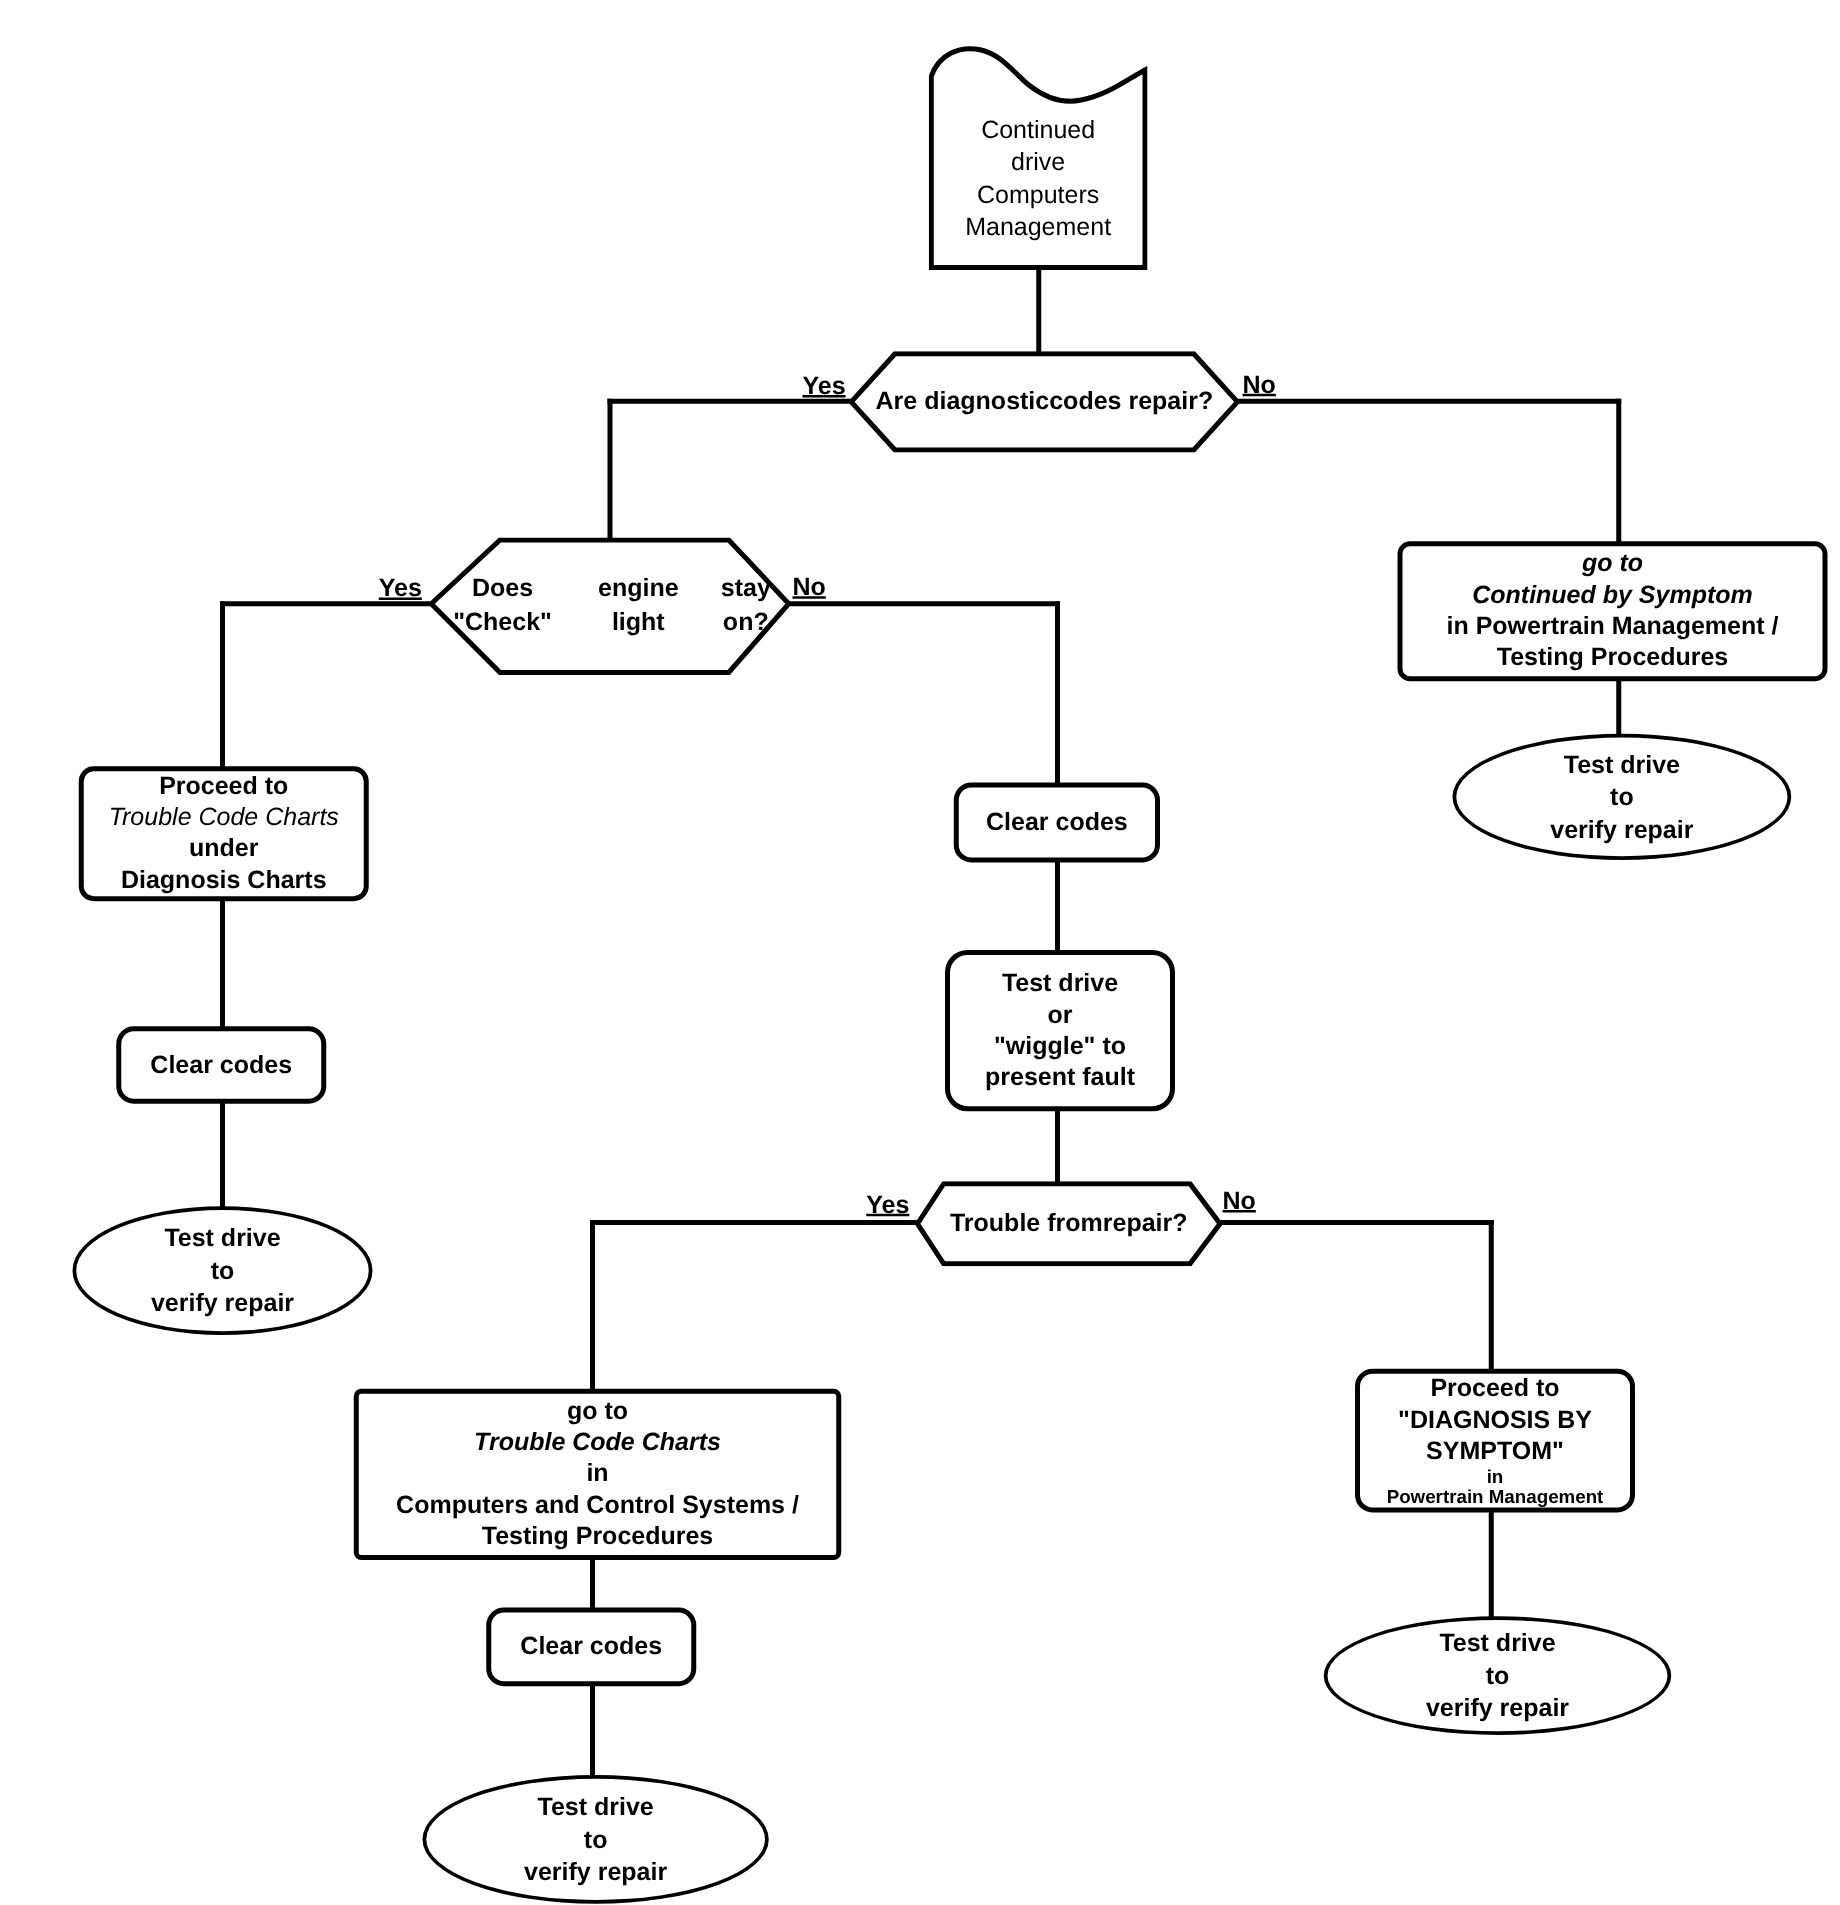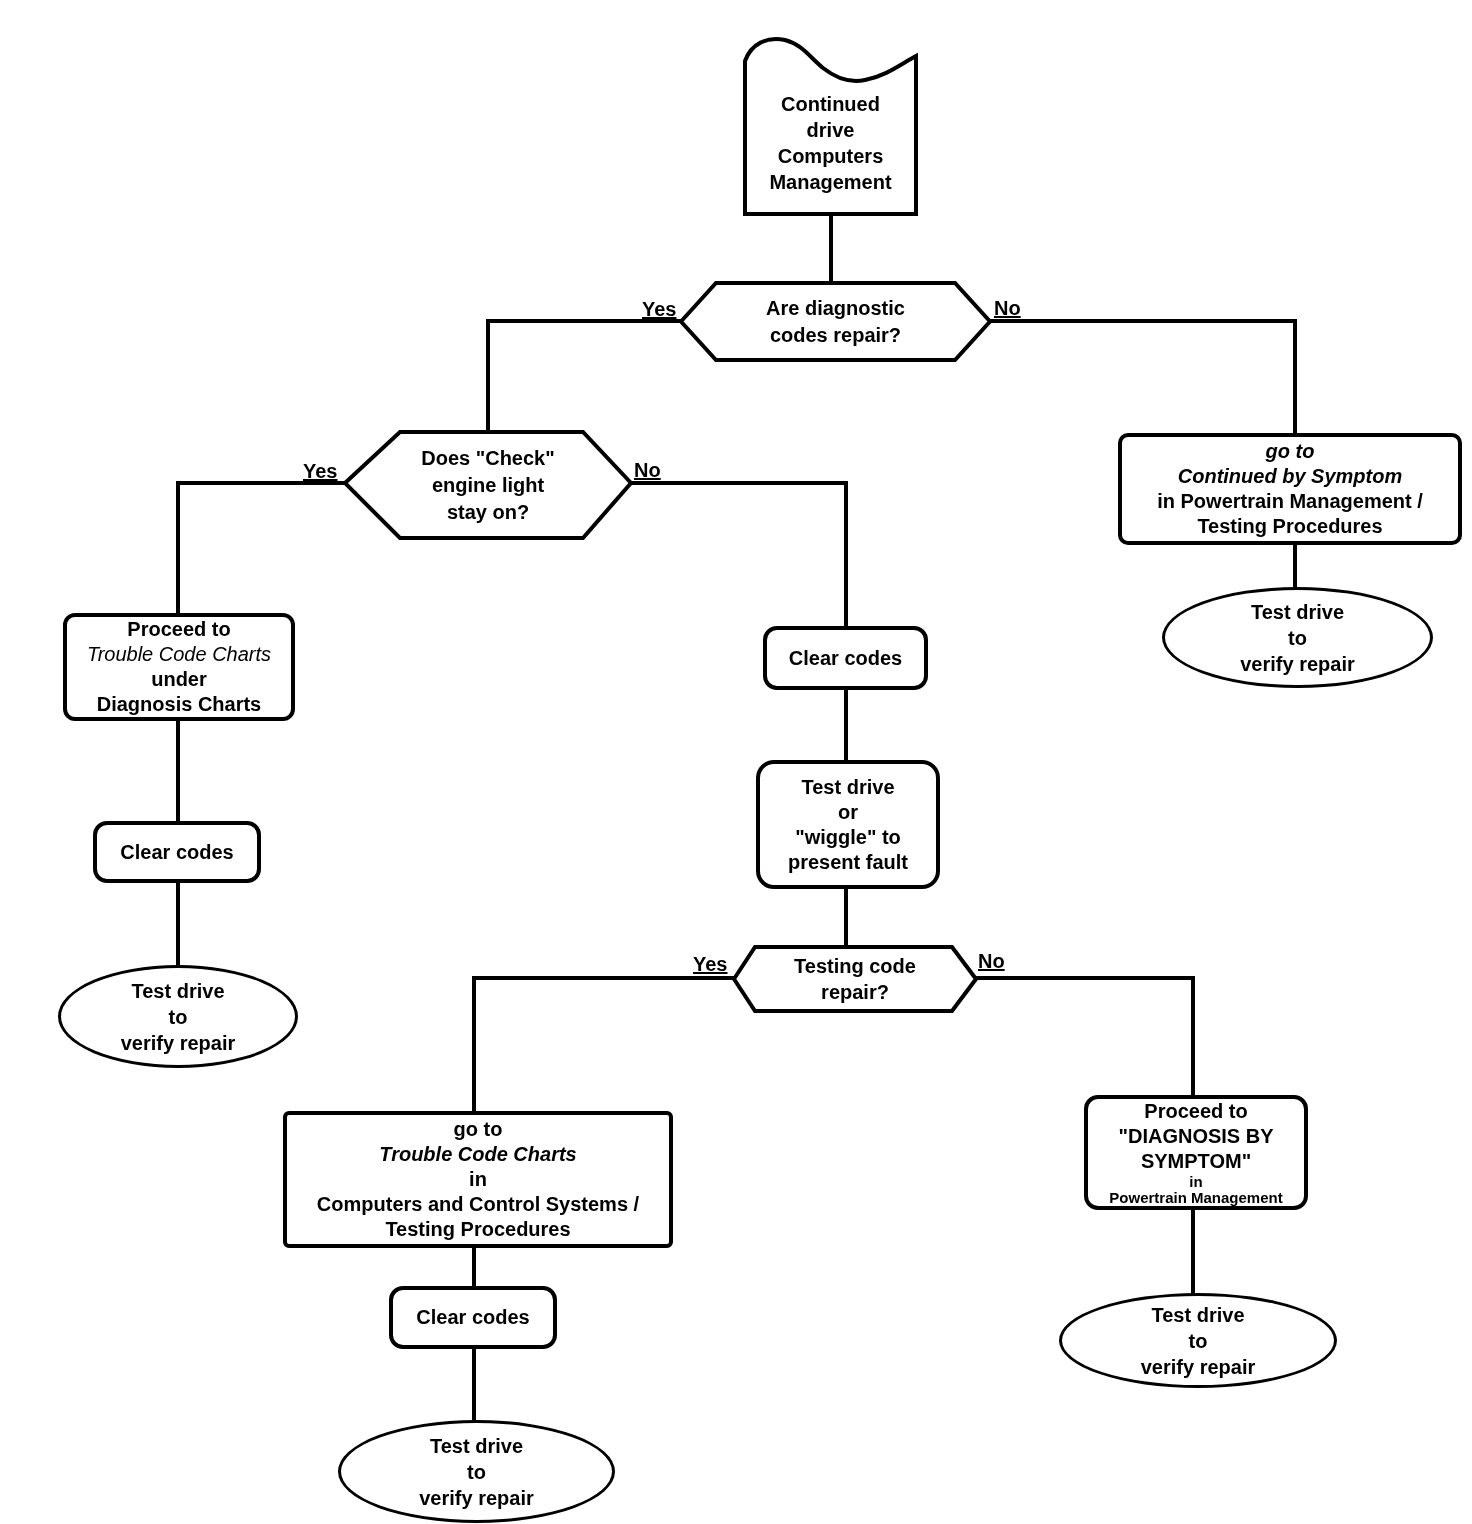--- a/index.html
+++ b/index.html
@@ -15,27 +15,27 @@
     text-align:center;font-weight:bold;font-size:20px;line-height:25px;
   }
   .ellipse{
     border:3px solid #000;border-radius:50%;background:#fff;
     display:flex;flex-direction:column;align-items:center;justify-content:center;
     text-align:center;font-weight:bold;font-size:20px;line-height:26px;
   }
   .hex svg, .torn svg{position:absolute;left:0;top:0;width:100%;height:100%;}
   .hex .txt{
     position:absolute;left:0;top:0;right:0;bottom:0;
-    display:flex;flex-direction:column;align-items:center;justify-content:center;
+    display:flex;flex-direction:row;align-items:center;justify-content:center;
     text-align:center;font-weight:bold;font-size:20px;line-height:27px;
   }
   .torn .txt{
     position:absolute;left:0;top:0;right:0;bottom:0;padding-top:56px;
     display:flex;flex-direction:column;align-items:center;
-    text-align:left;font-weight:bold;font-size:20px;line-height:26px;
+    text-align:left;font-weight:normal;font-size:20px;line-height:26px;
   }
   .branch{position:absolute;font-weight:bold;font-size:20px;line-height:20px;text-decoration:underline;}
   .it{font-style:italic;}
   .reg{font-weight:normal;}
   .sm{font-size:15px;line-height:16px;}
 </style>
 </head>
 <body>
 
 <div id="canvas">
@@ -141,21 +141,21 @@
     <div>or</div>
     <div>"wiggle" to</div>
     <div>present fault</div>
   </div>
 
   <div class="node hex" style="left:732px;top:945px;width:246px;height:68px">
     <svg viewBox="0 0 246 68">
       <polygon points="2,34 23,2 220,2 244,34 220,66 23,66" fill="#ffffff" stroke="#000000" stroke-width="4"></polygon>
     </svg>
     <div class="txt" style="line-height:26px">
-      <div>Testing code</div>
+      <div>Trouble from</div>
       <div>repair?</div>
     </div>
   </div>
 
   <div class="node box" style="left:283px;top:1111px;width:390px;height:137px;border-radius:6px">
     <div>go to</div>
     <div class="it">Trouble Code Charts</div>
     <div>in</div>
     <div>Computers and Control Systems /</div>
     <div>Testing Procedures</div>

